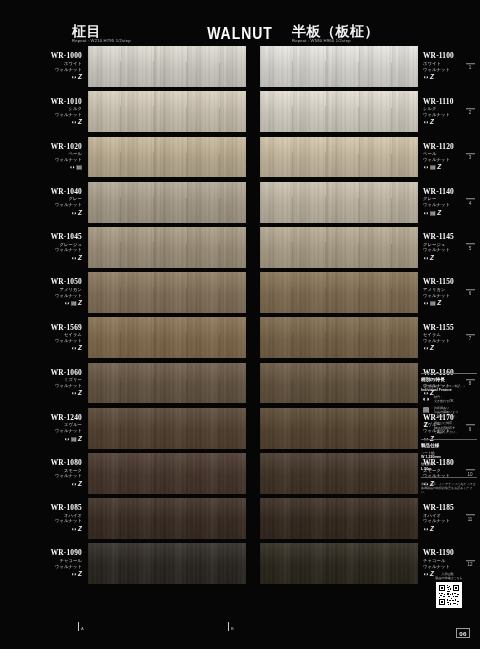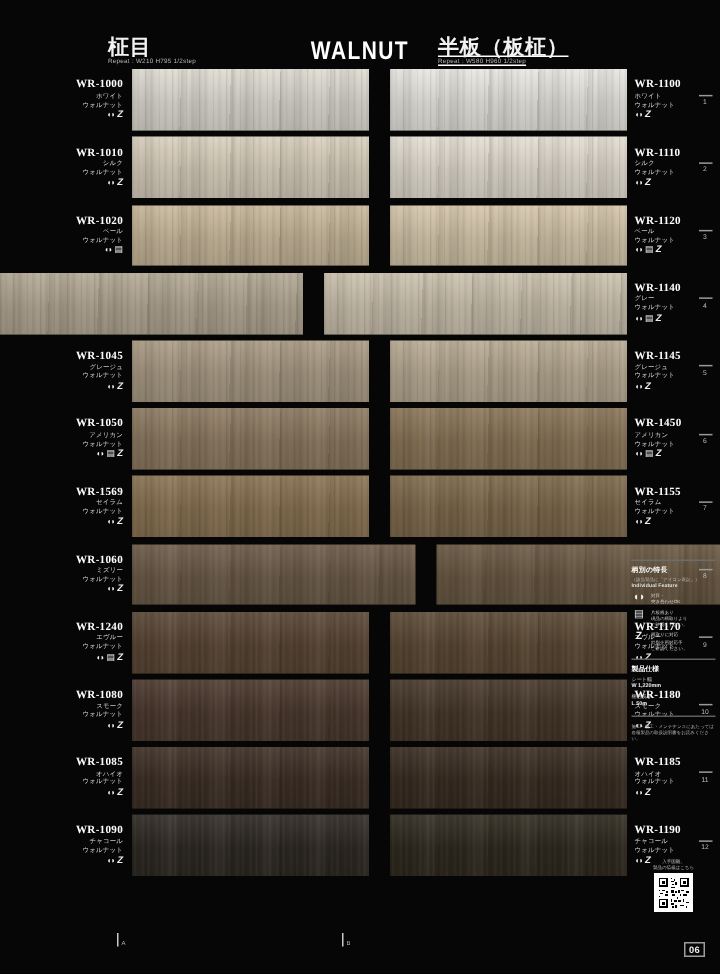--- a/index.html
+++ b/index.html
@@ -7,21 +7,21 @@
   body {
     width:480px; height:649px;
     font-family:"Liberation Sans","DejaVu Sans",sans-serif;
     color:#fff; overflow:hidden; position:relative;
   }
   .page { position:absolute; inset:0; background:#060606; }
 
   
   .header { position:absolute; left:0; top:0; width:480px; height:48px; }
   .hdr-left  { position:absolute; left:72px;  top:26px; }
-  .hdr-right { position:absolute; left:292px; top:26px;text-decoration:underline; }
+  .hdr-right { position:absolute; left:292px; top:26px; }
   .hdr-title-jp {
     font-size:14px; font-weight:bold; letter-spacing:.5px; line-height:10px;
     color:#f2f2f2;
   }
   .hdr-repeat {
     font-size:4.2px; letter-spacing:.18px; line-height:6px; color:#b9b9b9;
     margin-top:1.5px; white-space:nowrap;
   }
   .brand {
     position:absolute; left:0; right:0; top:24px; text-align:center;
@@ -267,20 +267,29 @@
             <span class="ic ic-block">▤</span>
             <span class="ic ic-z">Z</span>
           </div>
         </div>
         <div class="idx">
           <div class="bar"></div>
           <div class="n">3</div>
         </div>
       </div>
       <div class="row">
+        <div class="label-col">
+          <div class="code">WR-1040</div>
+          <div class="nm">グレー</div>
+          <div class="nm">ウォルナット</div>
+          <div class="icons">
+            <span class="ic ic-pair">◖◗</span>
+            <span class="ic ic-z">Z</span>
+          </div>
+        </div>
         <div class="swatch" style="background: rgb(178, 167, 147);">
           <div class="grain"></div>
           <div class="shade"></div>
         </div>
         <div class="gap"></div>
         <div class="swatch" style="background: rgb(203, 193, 174);">
           <div class="grain"></div>
           <div class="shade"></div>
         </div>
         <div class="label-col right">
@@ -345,21 +354,21 @@
         <div class="swatch" style="background: rgb(141, 122, 97);">
           <div class="grain"></div>
           <div class="shade"></div>
         </div>
         <div class="gap"></div>
         <div class="swatch" style="background: rgb(138, 117, 88);">
           <div class="grain"></div>
           <div class="shade"></div>
         </div>
         <div class="label-col right">
-          <div class="code">WR-1450</div>
+          <div class="code">WR-1150</div>
           <div class="nm">アメリカン</div>
           <div class="nm">ウォルナット</div>
           <div class="icons">
             <span class="ic ic-pair">◖◗</span>
             <span class="ic ic-block">▤</span>
             <span class="ic ic-z">Z</span>
           </div>
         </div>
         <div class="idx">
           <div class="bar"></div>
@@ -410,20 +419,29 @@
           </div>
         </div>
         <div class="swatch" style="background: rgb(108, 91, 72);">
           <div class="grain"></div>
           <div class="shade"></div>
         </div>
         <div class="gap"></div>
         <div class="swatch" style="background: rgb(106, 89, 67);">
           <div class="grain"></div>
           <div class="shade"></div>
+        </div>
+        <div class="label-col right">
+          <div class="code">WR-1160</div>
+          <div class="nm">ミズリー</div>
+          <div class="nm">ウォルナット</div>
+          <div class="icons">
+            <span class="ic ic-pair">◖◗</span>
+            <span class="ic ic-z">Z</span>
+          </div>
         </div>
         <div class="idx">
           <div class="bar"></div>
           <div class="n">8</div>
         </div>
       </div>
       <div class="row">
         <div class="label-col">
           <div class="code">WR-1240</div>
           <div class="nm">エヴルー</div>

